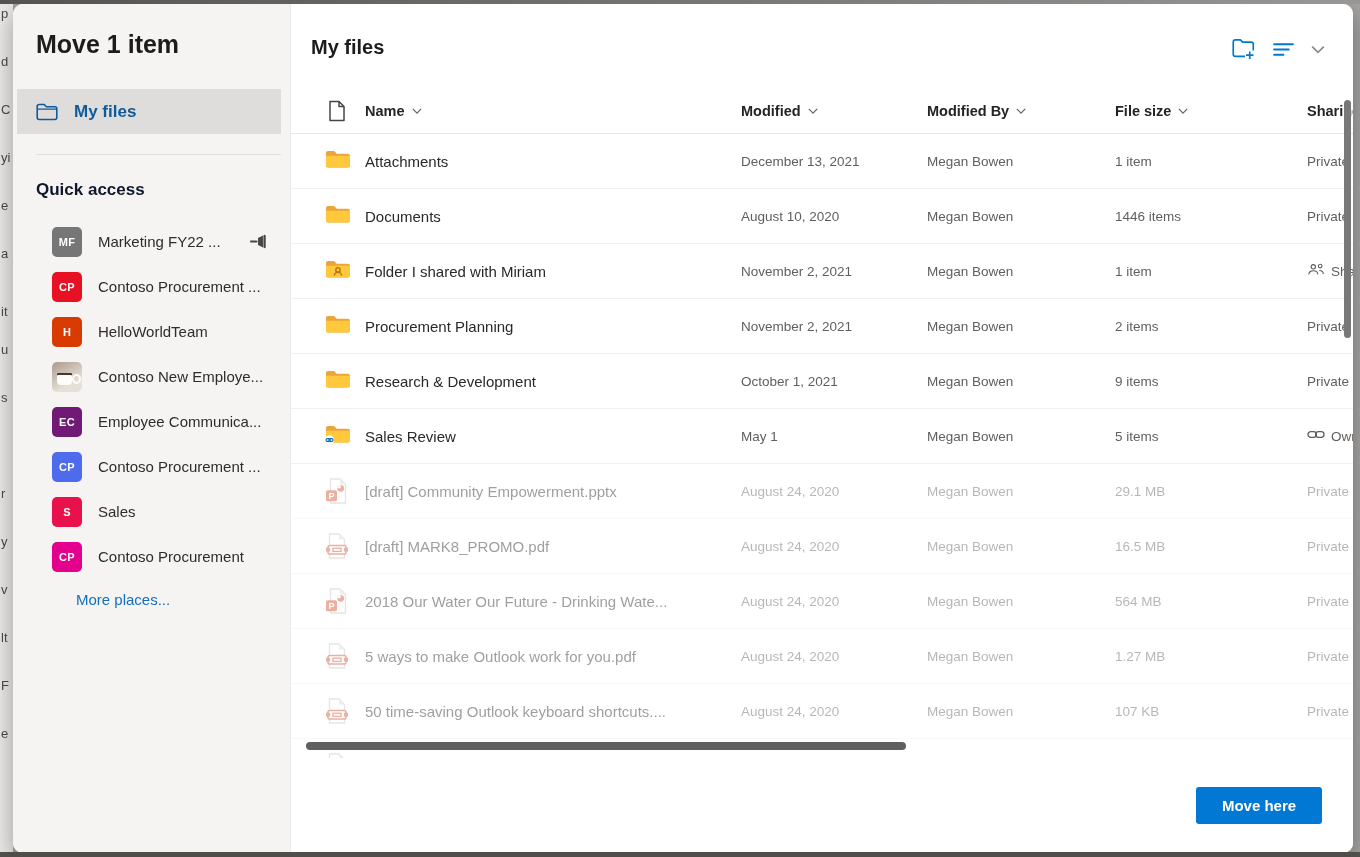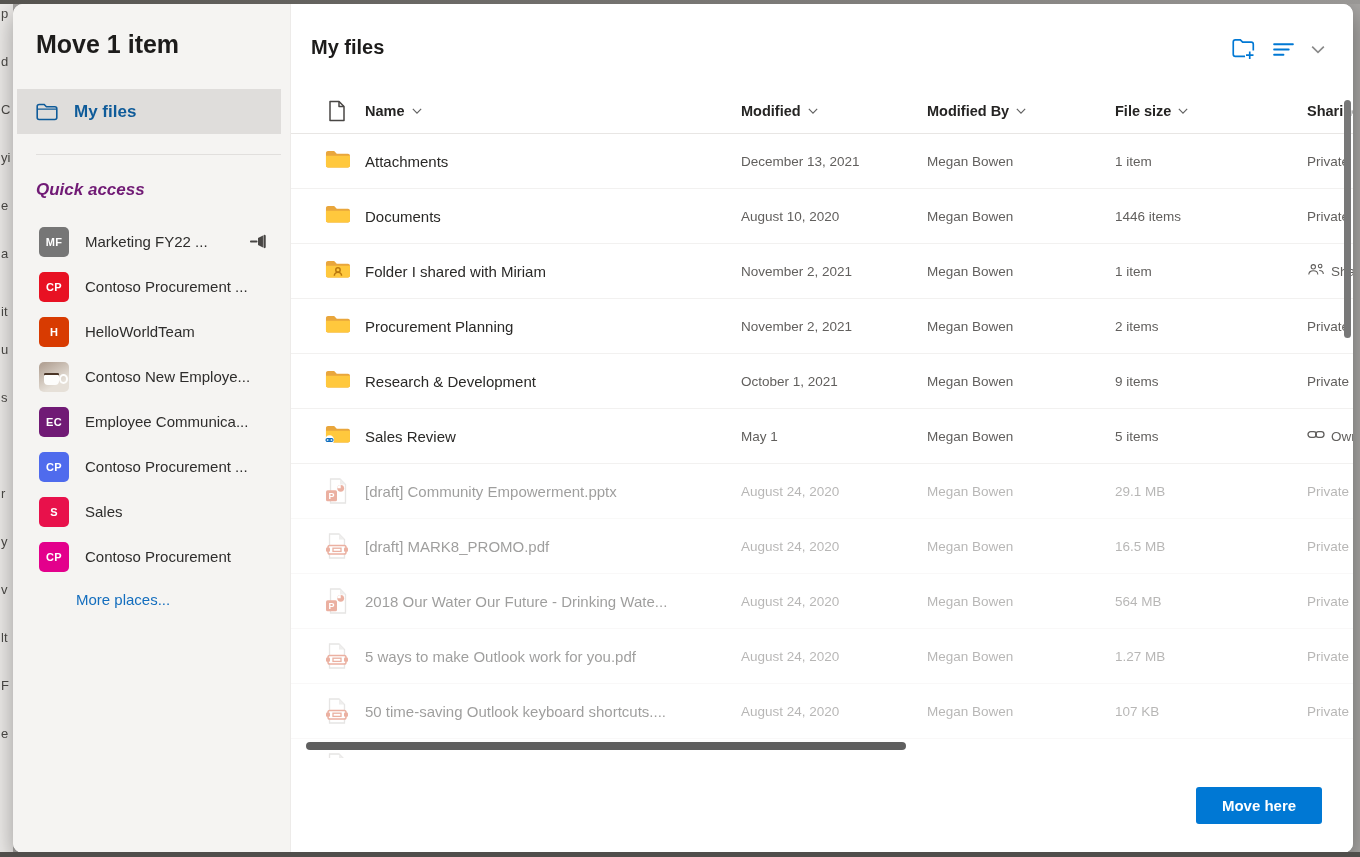--- a/index.html
+++ b/index.html
@@ -14,22 +14,22 @@
   .dialog{position:absolute;left:13px;top:4px;width:1340px;height:849px;background:#fff;
     border-radius:10px;box-shadow:0 8px 24px rgba(0,0,0,.35);overflow:hidden;display:flex;z-index:2;}
 
   
   .sidebar{width:277px;flex:none;background:#F5F4F2;position:relative;border-right:1px solid #EDEBE9;}
   .sb-title{position:absolute;left:23px;top:26px;font-size:25px;font-weight:600;color:#1D1C1B;}
   .nav-myfiles{position:absolute;left:4px;right:9px;top:85px;height:45px;background:#DFDDDB;
     display:flex;align-items:center;gap:16px;padding-left:19px;cursor:pointer;}
   .nav-myfiles .lbl{font-size:17px;font-weight:600;color:#0F5B99;}
   .sb-divider{position:absolute;left:23px;right:9px;top:150px;height:1px;background:#E1DFDD;}
-  .qa-heading{position:absolute;left:23px;top:176px;font-size:17px;font-weight:600;color:#701a75;font-style:italic;}
-  .qa-list{position:absolute;left:3px;right:0;top:215px;}
+  .qa-heading{position:absolute;left:23px;top:176px;font-size:17px;font-weight:600;color:#0f172a;}
+  .qa-list{position:absolute;left:16px;right:0;top:215px;}
   .qa-item{height:45px;display:flex;align-items:center;gap:16px;padding-left:23px;position:relative;cursor:pointer;}
   .qa-avatar{width:30px;height:30px;border-radius:5px;flex:none;display:flex;align-items:center;
     justify-content:center;position:relative;overflow:hidden;}
   .qa-initials{font-size:11px;font-weight:700;color:#fff;letter-spacing:.3px;}
   .qa-avatar.coffee{background:linear-gradient(150deg,#b4a497 10%,#e6e0d8 70%);}
   .qa-avatar.coffee::before{content:"";position:absolute;width:15px;height:12px;background:#fdfdfc;
     border-radius:1px 1px 4px 4px;left:5px;top:11px;box-shadow:inset 0 2px 0 #4a3526;}
   .qa-avatar.coffee::after{content:"";position:absolute;width:5px;height:6px;border:2px solid #fdfdfc;
     border-radius:50%;left:20px;top:12px;}
   .qa-label{font-size:15px;color:#2E2D2C;white-space:nowrap;overflow:hidden;max-width:175px;}

